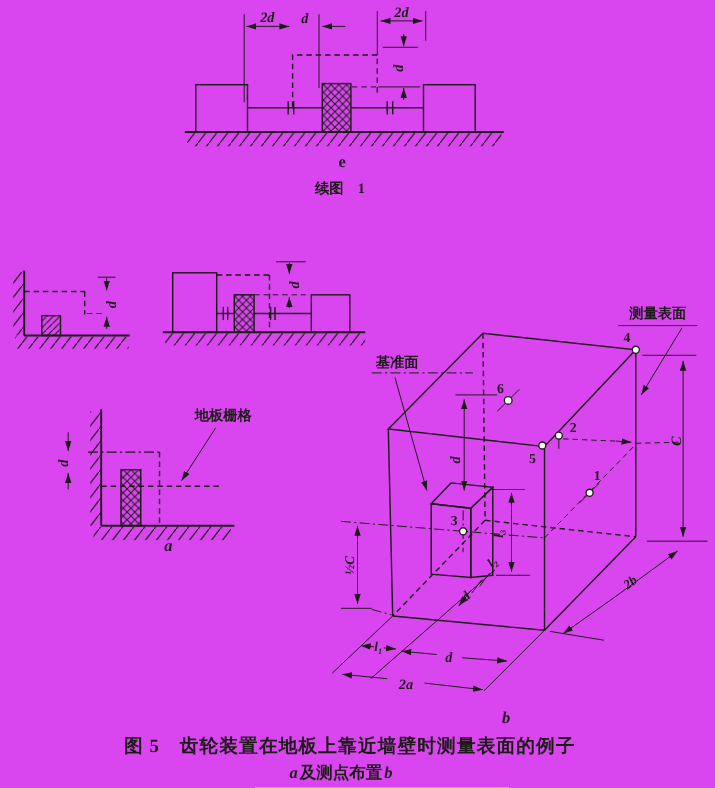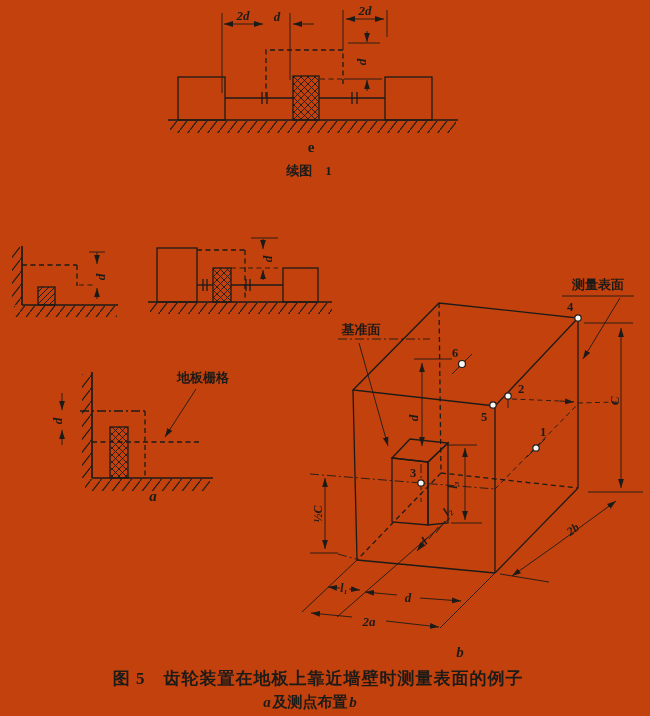--- a/index.html
+++ b/index.html
@@ -3,21 +3,21 @@
 <meta charset="utf-8">
 <style>
   html,body{margin:0;padding:0;}
   body{
     background:#e8e6e1;
     font-family:"Liberation Serif","DejaVu Serif",serif;
   }
   .page{
     position:relative;
     width:650px;height:716px;
-    background:#c2410c;
+    background:#d946ef;
     overflow:hidden;
   }
   svg{display:block}
   .ln{stroke:#1d1b18;fill:none;stroke-width:1.3;stroke-linecap:butt}
   .thin{stroke-width:0.9}
   .heavy{stroke-width:1.7}
   .dsh{stroke-dasharray:5,3.5}
   .dd{stroke-dasharray:9,3,2,3}
   text{fill:#1d1b18;stroke:none;font-family:"Liberation Serif","DejaVu Serif",serif}
   .dim{font-style:italic;font-weight:bold;font-size:13px}

